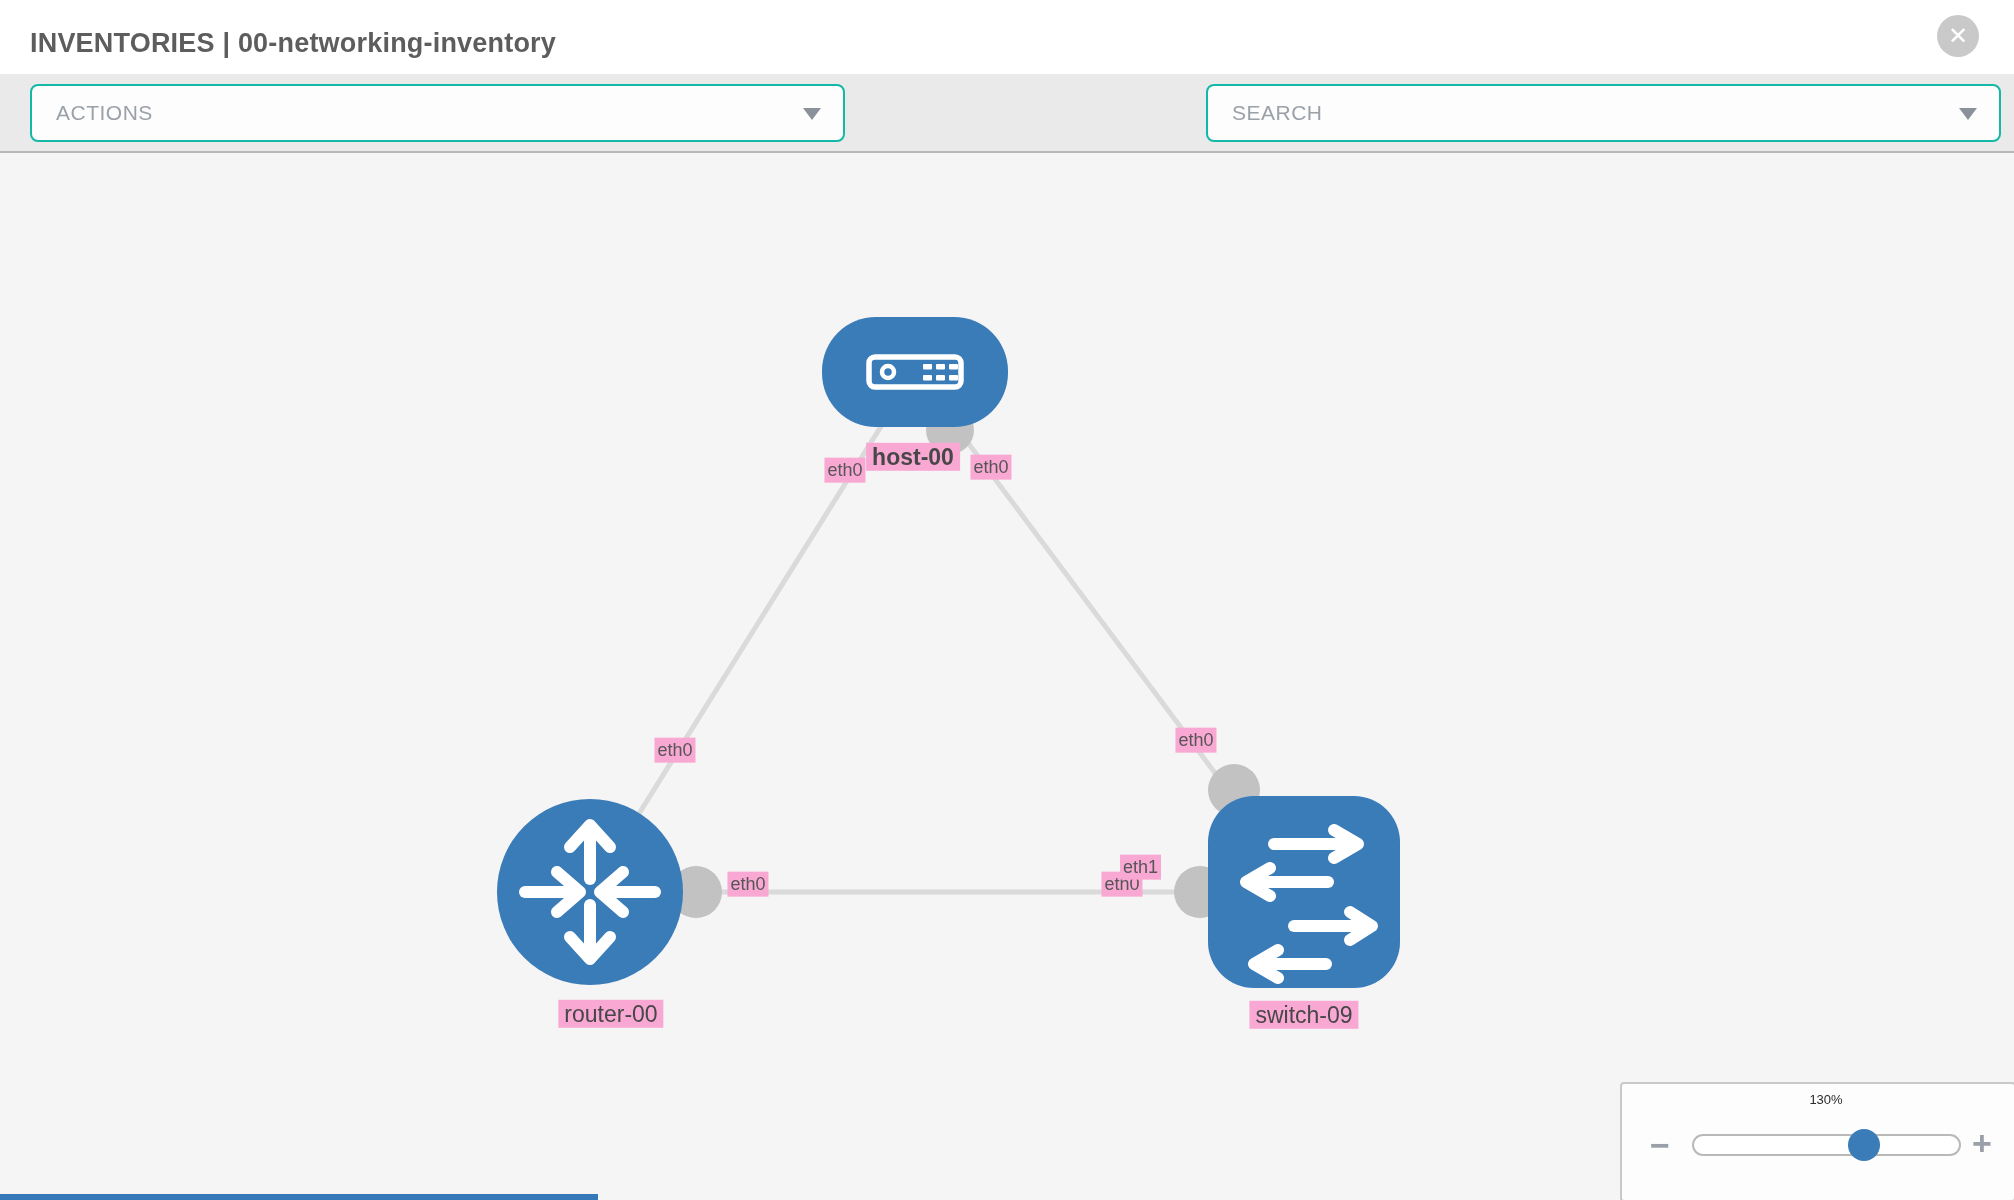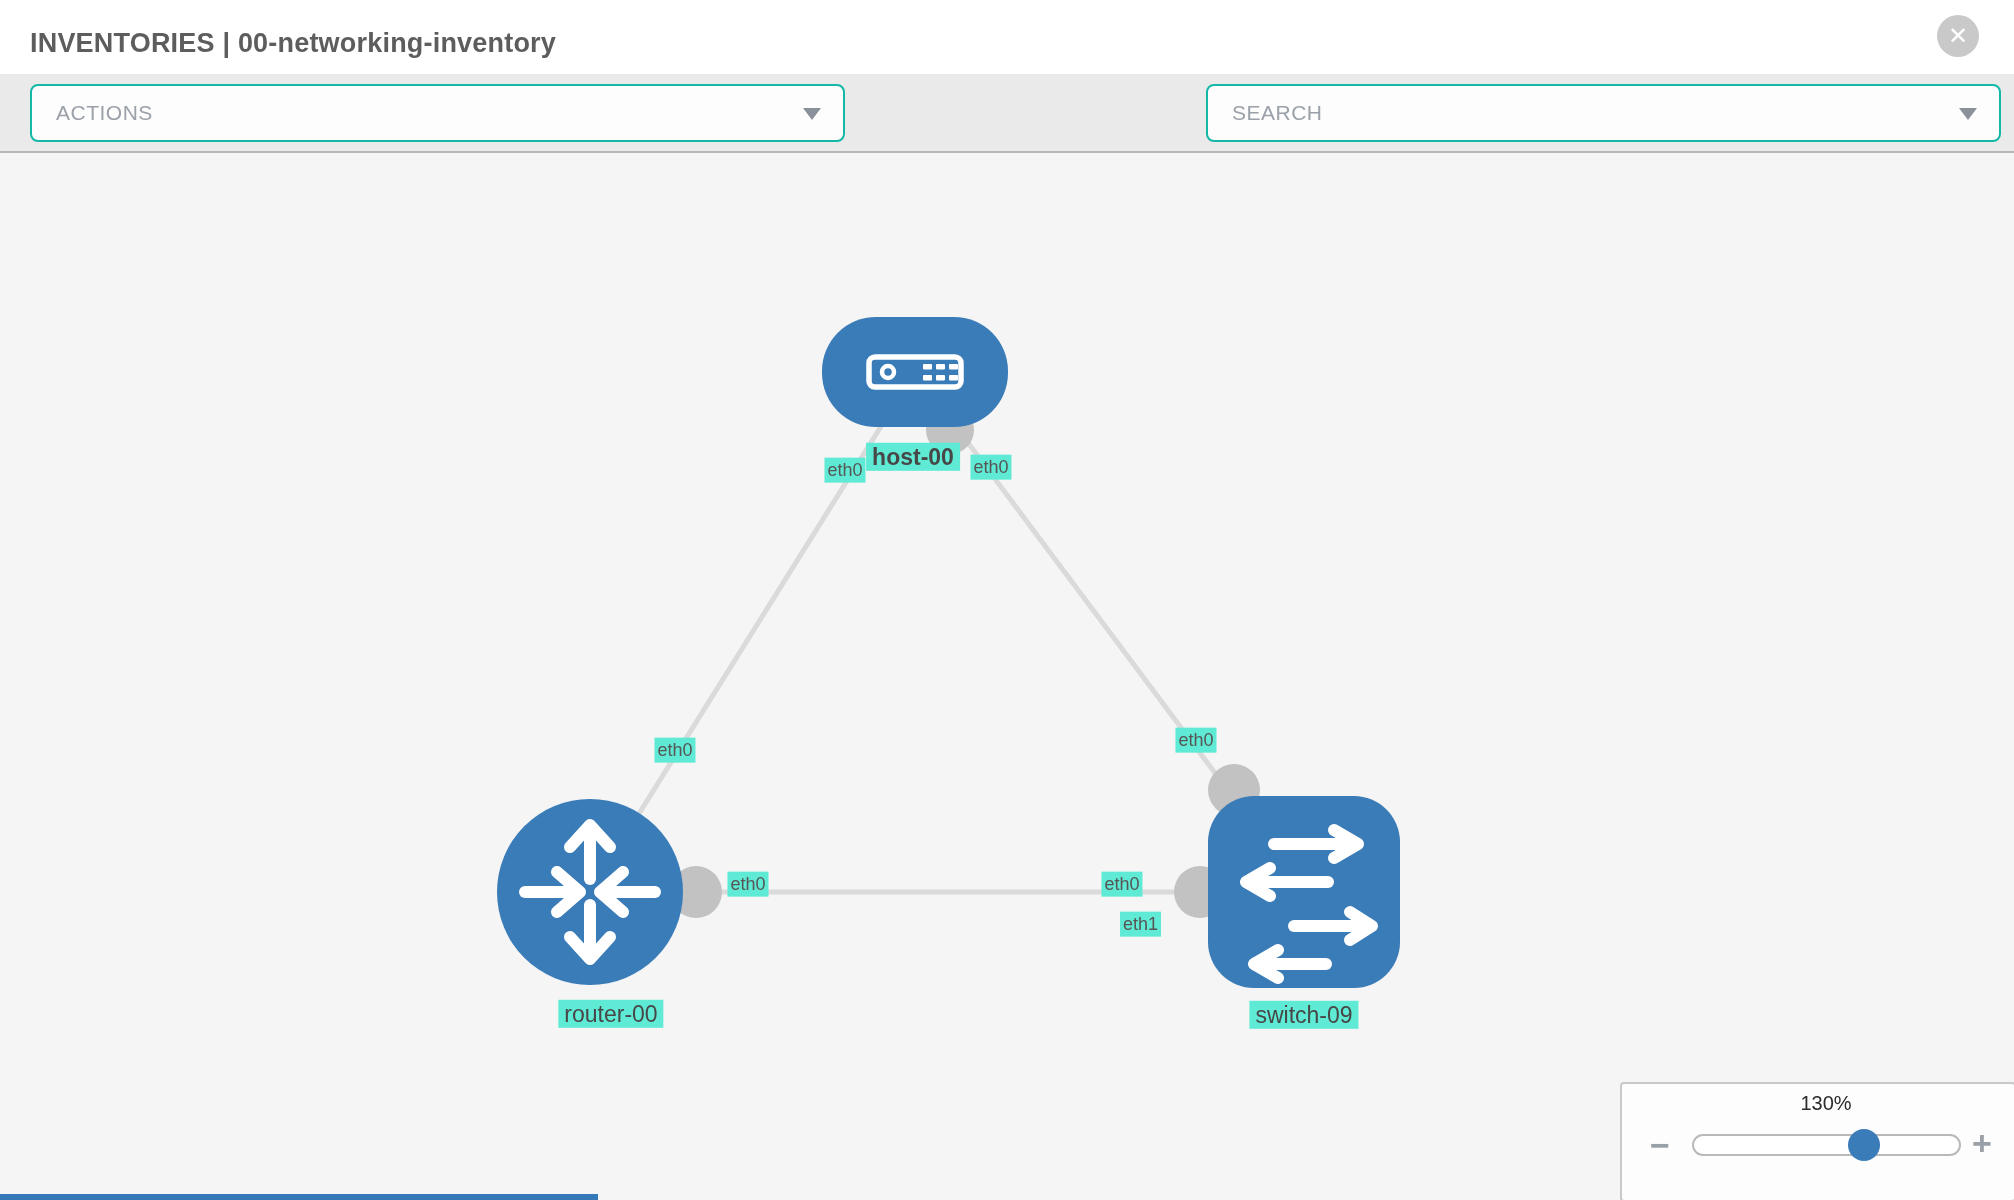--- a/index.html
+++ b/index.html
@@ -36,30 +36,30 @@
   .canvas { position:absolute; left:0; top:153px; width:2014px; height:1047px;
     background:#f5f5f5; }
   .links-svg { position:absolute; left:0; top:0; }
 
   .node { position:absolute; background:#3a7cb8; display:flex; align-items:center;
     justify-content:center; cursor:grab; }
   .node-host   { left:822px; top:164px; width:186px; height:110px; border-radius:54px; }
   .node-router { left:497px; top:646px; width:186px; height:186px; border-radius:50%; }
   .node-switch { left:1208px; top:643px; width:192px; height:192px; border-radius:46px; }
 
-  .chip { position:absolute; transform:translate(-50%,-50%); background:#5eead4;
+  .chip { position:absolute; transform:translate(-50%,-50%); background:#f9a8d4;
     color:#565656; font-size:18px; line-height:1.15; padding:2px 3px; white-space:nowrap;text-align:right; }
   .node-chip { font-size:23px; color:#474747; padding:1px 6px; }
   .chip-over { transform:translate(0,-50%); }
 
   
   .zoom-panel { position:absolute; left:1620px; top:929px; width:396px; height:120px;
     background:#fdfdfd; border:2px solid #c9c9c9; border-radius:4px; }
   .zoom-level { position:absolute; left:204px; top:8px; transform:translateX(-50%);
-    font-size:20px; color:#2b2b2b; }
+    font-size:13px; color:#2b2b2b; }
   .zoom-minus, .zoom-plus { position:absolute; font-size:34px; font-weight:700;
     color:#9aa0a8; cursor:pointer; line-height:1; }
   .zoom-minus { left:28px; top:44px; }
   .zoom-plus  { left:350px; top:42px; }
   .zoom-track { position:absolute; left:70px; top:50px; width:269px; height:22px;
     background:#ffffff; border:2px solid #b9b9b9; border-radius:11px; cursor:pointer; }
   .zoom-thumb { position:absolute; left:226px; top:45px; width:32px; height:32px;
     border-radius:50%; background:#3a7cb8; cursor:grab; }
 
   .clipped-blue-bar { position:absolute; left:0; bottom:0; width:598px; height:6px;
@@ -178,21 +178,21 @@
     <div class="chip node-chip" style="left:913px; top:304px;font-weight:bold;">host-00</div>
     <div class="chip node-chip" style="left:591px; top:861px;margin-left:20px;">router-00</div>
     <div class="chip node-chip" style="left:1304px; top:862px;">switch-09</div>
 
     <div class="chip" style="left:845px;  top:317px;">eth0</div>
     <div class="chip" style="left:991px;  top:314px;">eth0</div>
     <div class="chip" style="left:675px;  top:597px;">eth0</div>
     <div class="chip" style="left:1196px; top:587px;">eth0</div>
     <div class="chip" style="left:748px;  top:731px;">eth0</div>
     <div class="chip" style="left:1122px; top:731px;">eth0</div>
-    <div class="chip chip-over" style="left:1120px; top:771px;">eth1</div>
+    <div class="chip chip-over" style="left:1120px; top:714px;">eth1</div>
 
     <div class="zoom-panel">
       <div class="zoom-level">130%</div>
       <div class="zoom-minus">−</div>
       <div class="zoom-track"></div>
       <div class="zoom-thumb"></div>
       <div class="zoom-plus">+</div>
     </div>
 
     <div class="clipped-blue-bar"></div>

